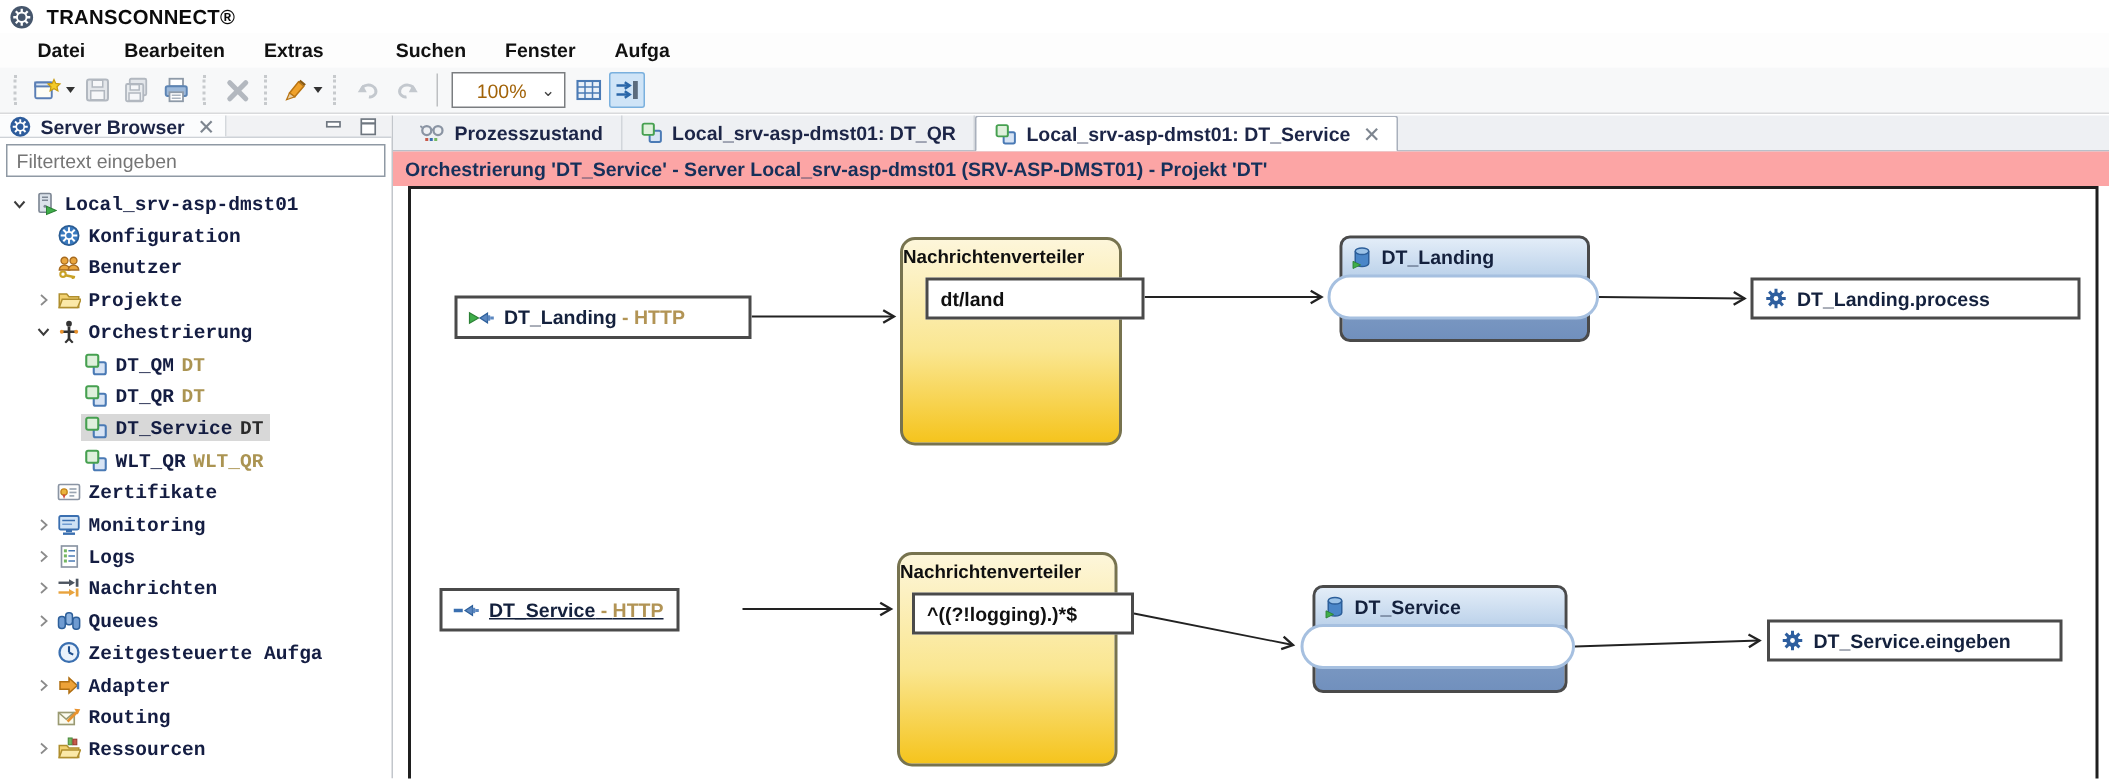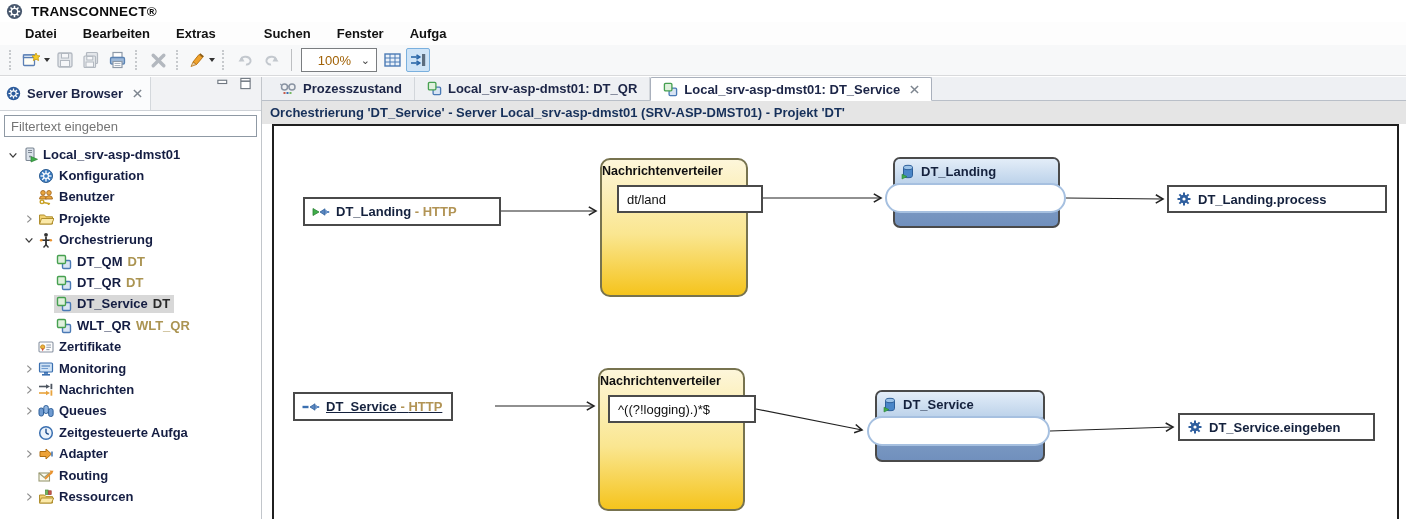--- a/index.html
+++ b/index.html
@@ -22,62 +22,62 @@
   .tsep { width:6px; height:20px; border-left:2px dotted #c7cacd; margin:0 4px 0 5px; }
   .vsep { width:1px; height:22px; background:#bdbfc2; margin:0 7px; }
   .caret { width:0; height:0; border-left:3.5px solid transparent; border-right:3.5px solid transparent; border-top:4px solid #333; margin-left:3px; }
   .zoomsel { width:76px; height:24px; background:#fff; border:1px solid #7a7d80; display:flex; align-items:center; padding:0 6px; margin:0 2px; }
   .zoomsel .zv { flex:1; font-size:13px; color:#a16207;text-align:center; }
   .zoomsel .zchev { color:#444; font-size:11px; }
 
   
   .main { position:absolute; top:77px; left:0; right:0; bottom:0; display:flex; }
   .sidebar { width:262px; background:#ffffff; border-right:1px solid #c2c6cb; display:flex; flex-direction:column; }
-  .sbheader { height:34px; background:#f1f2f4; border-bottom:1px solid #ced2d7; display:flex; align-items:flex-start;gap:28px; }
+  .sbheader { height:15px; background:#f1f2f4; border-bottom:1px solid #ced2d7; display:flex; align-items:flex-end;gap:28px; }
   .sbtab { height:100%; background:#fbfcfd; border-right:1px solid #d4d8dc; display:flex; align-items:center; gap:6px; padding:0 8px 0 6px; }
   .sbtab .sbtitle { font-weight:600; color:#1c2547; }
   .winbtns { margin-left:auto; display:flex; gap:8px; padding-right:8px; }
 
   .filterwrap { padding:4px 4px 2px 4px; }
   .filterwrap input { width:100%; height:22px; border:1px solid #8f99a4; padding:0 6px; font-family:"Liberation Sans",sans-serif; font-size:13px; color:#333; }
   .filterwrap input::placeholder { color:#757575; opacity:1; }
 
   .tree { flex:1; overflow:hidden; padding-top:5px; }
   .trow { display:flex; align-items:center; height:21.4px; cursor:default; }
   .chev { width:14px; height:14px; flex:0 0 14px; display:flex; align-items:center; justify-content:center; }
   .lvl0 .chev { margin-left:6px; }
   .lvl1 .chev { margin-left:22px; }
   .lvl2 .chev { margin-left:40px; }
-  .hl { display:flex; align-items:flex-start; gap:5px; padding:1px 4px 1px 2px; }
+  .hl { display:flex; align-items:flex-end; gap:5px; padding:1px 4px 1px 2px;font-family:Liberation Mono, monospace; }
   .trow.selected .hl { background:#d8d8d8; }
   .tlabel { font-weight:600; color:#141d42; white-space:nowrap; }
   .tsuffix { font-weight:600; color:#ab9452; white-space:nowrap; }
   .tsuffix:empty { display:none; }
   .trow.selected .tsuffix { color:#2a2a2a; }
   .ticon { flex:0 0 16px; }
 
   
   .editor { flex:1; background:#ffffff; display:flex; flex-direction:column; }
   .tabbar { height:24px; display:flex; align-items:stretch; background:#eef0f3; border-bottom:1px solid #b9bfc8; padding-left:6px; }
   .tab { display:flex; align-items:center; gap:6px; padding:0 12px; font-weight:600; color:#1c2547; border-right:1px solid #d2d6db; white-space:nowrap; }
   .tab.active { background:#ffffff; border:1px solid #a9b0bc; border-bottom:1px solid #ffffff; margin-bottom:-1px; border-top-left-radius:2px; border-top-right-radius:2px; }
   .tabclose { margin-left:4px; display:flex; align-items:center; }
 
-  .edheader { height:23px; display:flex; align-items:center; padding-left:8px; font-weight:700; color:#16305a; background:#e5e5e5; white-space:nowrap; }
+  .edheader { height:23px; display:flex; align-items:center; padding-left:8px; font-weight:700; color:#16305a; background:#fca5a5; white-space:nowrap; }
 
   
   .canvas { position:absolute; left:272px; top:124px; width:1127px; height:402px; background:#fff; border:2px solid #1f1f1f; }
   .wires { position:absolute; left:0; top:0; pointer-events:none; }
   .wires line { stroke:#222; stroke-width:1.2; }
 
   .node-box { position:absolute; background:#fff; border:2px solid #4a4a4a; display:flex; align-items:center; gap:6px; padding:0 7px; font-weight:700; font-size:13px; color:#14213d; white-space:nowrap; }
   .proto { color:#b29455; }
   .dist { position:absolute; border:2px solid #77734f; border-radius:10px; background:linear-gradient(180deg,#fdf6da 0%,#fae690 55%,#f5c41d 100%); }
   .dist-title { padding-top:4px; font-size:12.5px; font-weight:600; color:#101010; }
-  .filter-box { position:absolute; background:#fff; border:2px solid #4a4a4a; display:flex; align-items:center; padding:12px 8px; font-weight:400; font-size:13px; color:#101010; white-space:nowrap; }
+  .filter-box { position:absolute; background:#fff; border:2px solid #4a4a4a; display:flex; align-items:center; padding:12px 8px; font-weight:700; font-size:13px; color:#101010; white-space:nowrap; }
   .qnode { position:absolute; border:2px solid #4a4a4a; border-radius:7px; background:linear-gradient(180deg,#93adcf 0%,#7190bd 100%); }
   .qhead { height:26px; border-radius:5px 5px 0 0; background:linear-gradient(180deg,#e3edf8 0%,#bcd2ea 100%); border-bottom:1px solid #9cb4d2; display:flex; align-items:center; gap:6px; padding:0 6px; font-weight:700; font-size:13px; color:#14213d; }
   .capsule { position:absolute; background:#fff; border:2px solid #a6c0e0; border-radius:17px; }
 </style>
 </head>
 <body>
 
 <div class="titlebar">
   <svg width="17" height="17" viewBox="0 0 18 18">
       <circle cx="9" cy="9" r="8" fill="#46566c"></circle>
@@ -394,20 +394,39 @@
               <rect x="1.5" y="2" width="13" height="9" rx="1" fill="#cfe2f5" stroke="#3a6fb0" stroke-width="1.2"></rect>
               <line x1="3.5" y1="5" x2="12" y2="5" stroke="#3a6fb0"></line>
               <line x1="3.5" y1="7.5" x2="10" y2="7.5" stroke="#6f9bd1"></line>
               <rect x="6" y="11" width="4" height="1.8" fill="#3a6fb0"></rect>
               <rect x="4" y="13" width="8" height="1.6" fill="#3a6fb0"></rect>
             </svg>
         <span class="tlabel">Monitoring</span>
           </span>
       </div>
 
+      <div class="trow lvl1">
+        <span class="chev">
+            <svg width="10" height="10" viewBox="0 0 12 12">
+              <polyline points="4,2 8.5,6 4,10" fill="none" stroke="#8b8b8b" stroke-width="1.4"></polyline>
+            </svg>
+          </span>
+        <span class="hl">
+            <svg class="ticon" width="16" height="16" viewBox="0 0 16 16">
+              <rect x="3" y="1" width="10.5" height="14" fill="#fff" stroke="#8a94a3" stroke-width="1.1"></rect>
+              <rect x="4.6" y="3.2" width="2" height="2" fill="#74b761"></rect>
+              <rect x="4.6" y="6.6" width="2" height="2" fill="#74b761"></rect>
+              <rect x="4.6" y="10" width="2" height="2" fill="#74b761"></rect>
+              <line x1="7.6" y1="4.2" x2="12" y2="4.2" stroke="#4a7ab5"></line>
+              <line x1="7.6" y1="7.6" x2="12" y2="7.6" stroke="#4a7ab5"></line>
+              <line x1="7.6" y1="11" x2="12" y2="11" stroke="#4a7ab5"></line>
+            </svg>
+        <span class="tlabel">Logs</span>
+          </span>
+      </div>
 
       <div class="trow lvl1">
         <span class="chev">
             <svg width="10" height="10" viewBox="0 0 12 12">
               <polyline points="4,2 8.5,6 4,10" fill="none" stroke="#8b8b8b" stroke-width="1.4"></polyline>
             </svg>
           </span>
         <span class="hl">
             <svg class="ticon" width="16" height="16" viewBox="0 0 16 16">
               <line x1="1" y1="4.5" x2="9" y2="4.5" stroke="#4d5560" stroke-width="1.6"></line>

